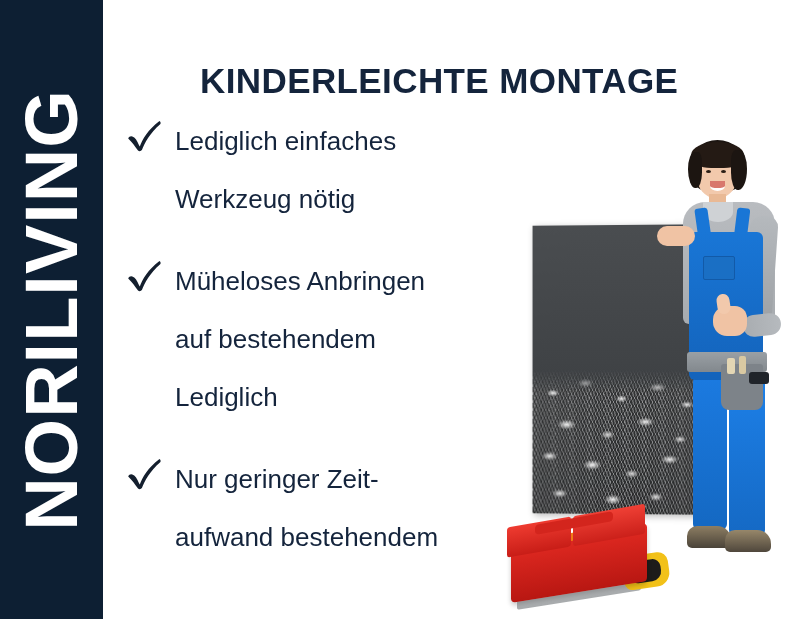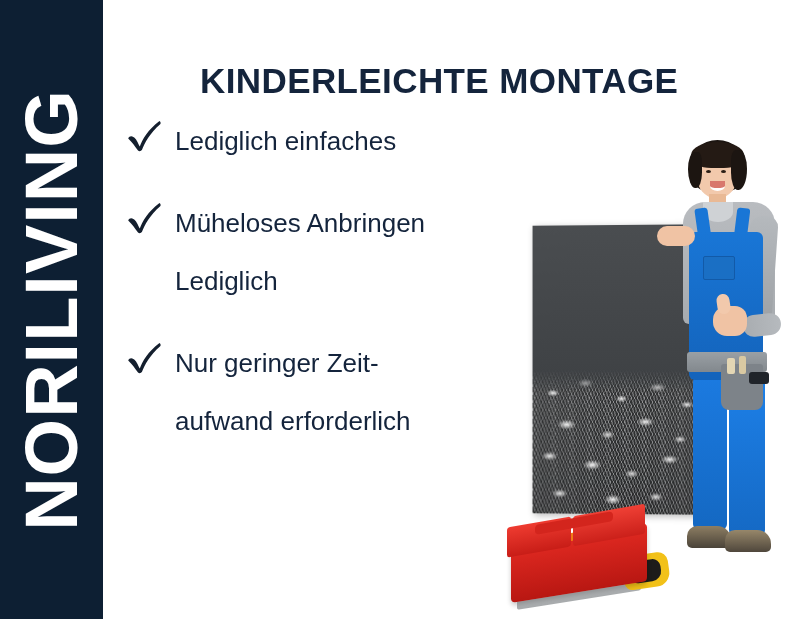--- a/index.html
+++ b/index.html
@@ -344,44 +344,46 @@
   <div class="bullets">
 
     <div class="bullet">
       <span class="check-icon">
         <svg width="38" height="34" viewBox="0 0 38 34">
           <path d="M3 19 C6 17 9 19 11.5 24 C12.5 26 13.2 27.5 13.8 28.5 C16 22 22 11.5 33.5 3 C34.8 4.2 35 5.2 34.2 6.2 C24 15 18.5 25 16 31.8 C15 33.4 13 33.6 11.8 32.2 C8.8 28.5 5.8 23.8 2.2 20.6 Z" fill="#141f2e"></path>
         </svg>
       </span>
       <div class="bullet-lines">
         <div class="bullet-line">Lediglich einfaches</div>
+        <div class="bullet-line">Werkzeug nötig</div>
       </div>
     </div>
 
     <div class="bullet">
       <span class="check-icon">
         <svg width="38" height="34" viewBox="0 0 38 34">
           <path d="M3 19 C6 17 9 19 11.5 24 C12.5 26 13.2 27.5 13.8 28.5 C16 22 22 11.5 33.5 3 C34.8 4.2 35 5.2 34.2 6.2 C24 15 18.5 25 16 31.8 C15 33.4 13 33.6 11.8 32.2 C8.8 28.5 5.8 23.8 2.2 20.6 Z" fill="#141f2e"></path>
         </svg>
       </span>
       <div class="bullet-lines">
         <div class="bullet-line">Müheloses Anbringen</div>
+        <div class="bullet-line">auf bestehendem</div>
         <div class="bullet-line">Lediglich</div>
       </div>
     </div>
 
     <div class="bullet">
       <span class="check-icon">
         <svg width="38" height="34" viewBox="0 0 38 34">
           <path d="M3 19 C6 17 9 19 11.5 24 C12.5 26 13.2 27.5 13.8 28.5 C16 22 22 11.5 33.5 3 C34.8 4.2 35 5.2 34.2 6.2 C24 15 18.5 25 16 31.8 C15 33.4 13 33.6 11.8 32.2 C8.8 28.5 5.8 23.8 2.2 20.6 Z" fill="#141f2e"></path>
         </svg>
       </span>
       <div class="bullet-lines">
         <div class="bullet-line">Nur geringer Zeit-</div>
-        <div class="bullet-line">aufwand erforderlich</div>
+        <div class="bullet-line">aufwand bestehendem</div>
       </div>
     </div>
 
   </div>
 
   <div class="photo">
 
     <div class="panel">
       <div class="panel-top"></div>
       <div class="panel-moss"></div>

